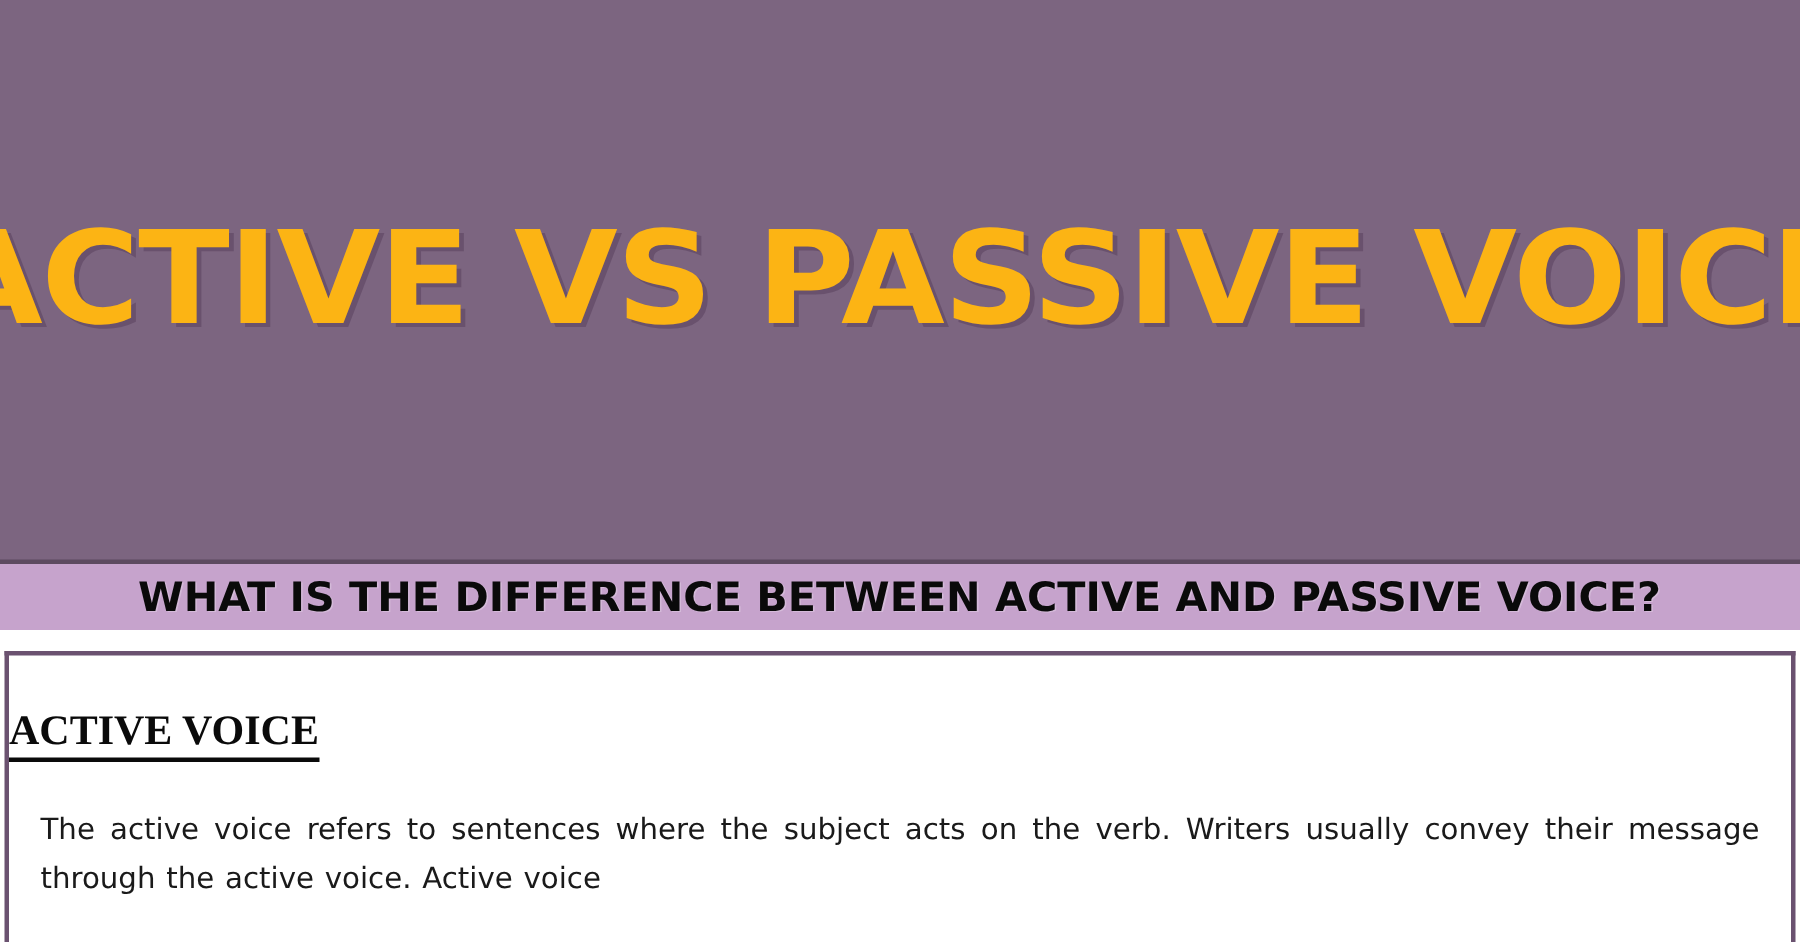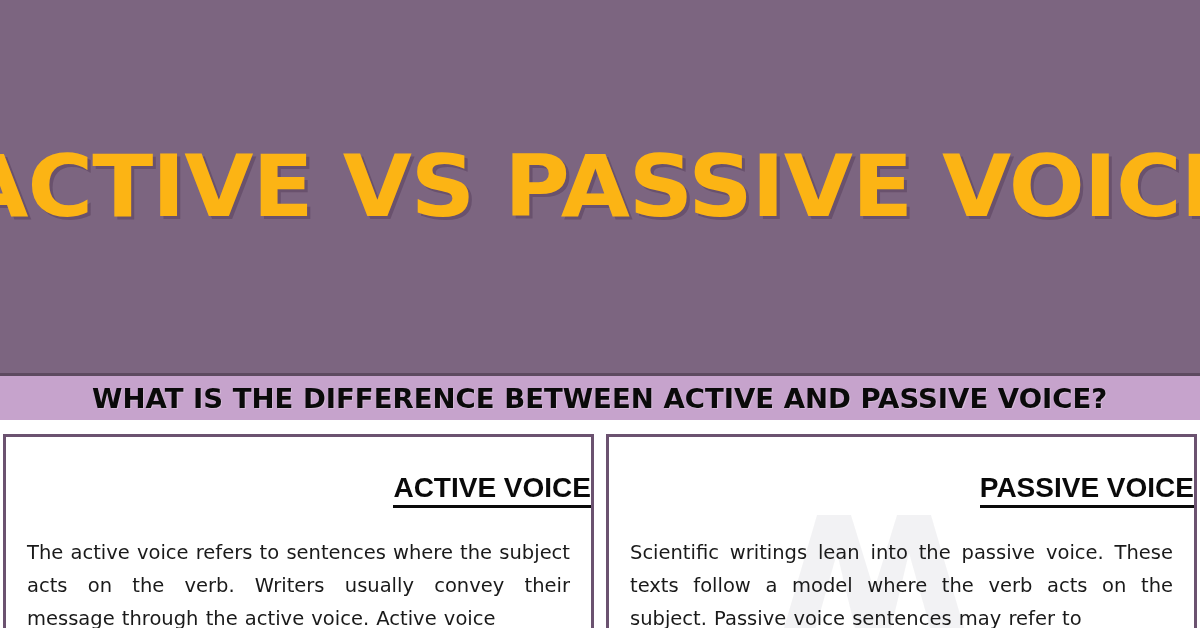--- a/index.html
+++ b/index.html
@@ -100,26 +100,26 @@
     position: relative;
     flex: 1 1 0;
     background: #ffffff;
     border: 3px solid #6b5270;
     border-bottom: none;
     box-sizing: border-box;
     overflow: hidden;
   }
 
   .card-heading {
-    font-family: Liberation Sans, sans-serif;
+    font-family: Liberation Serif, serif;
     font-weight: bold;
     font-size: 28px;
     line-height: 1;
     color: #0a0a0a;
-    text-align: right;
+    text-align: left;
     margin: 37px 0 0 0;
     position: relative;
     z-index: 2;
   }
   .card-heading span {
     display: inline-block;
     border-bottom: 3px solid #0a0a0a;
     padding-bottom: 3px;
   }
 
@@ -165,24 +165,15 @@
 
   <div class="columns">
 
     <div class="card">
       <div class="card-heading">
         <span>ACTIVE VOICE</span>
       </div>
       <p class="card-body">The active voice refers to sentences where the subject acts on the verb. Writers usually convey their message through the active voice. Active voice</p>
     </div>
 
-    <div class="card">
-      <svg class="watermark" viewBox="0 0 260 150">
-        <path d="M20 150 L58 20 L92 20 L115 95 L138 20 L172 20 L210 150 L176 150 L150 58 L128 150 L100 150 L78 58 L52 150 Z" fill="#e9e9ec"></path>
-      </svg>
-      <div class="card-heading">
-        <span>PASSIVE VOICE</span>
-      </div>
-      <p class="card-body">Scientific writings lean into the passive voice. These texts follow a model where the verb acts on the subject. Passive voice sentences may refer to</p>
-    </div>
 
   </div>
 </div>
 
 </body></html>

